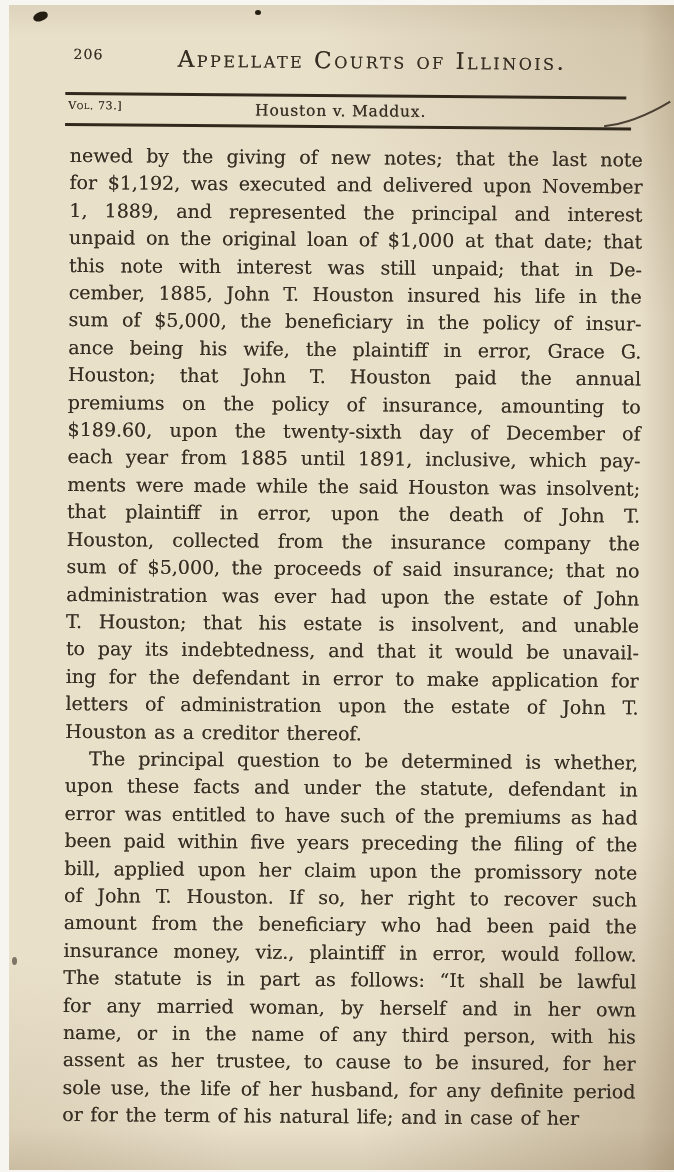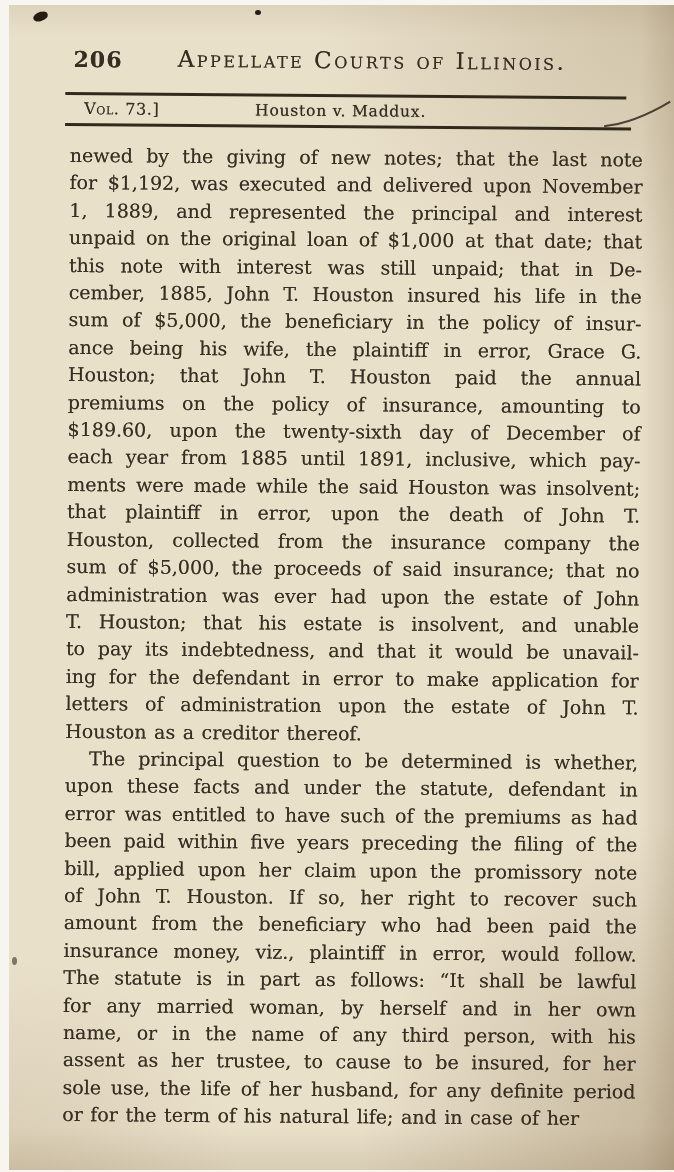--- a/index.html
+++ b/index.html
@@ -23,33 +23,33 @@
       linear-gradient(to bottom, rgba(120,98,64,0.10), rgba(120,98,64,0) 30px);
   }
   .content {
     position:absolute; inset:0;
     transform: rotate(0.45deg); transform-origin: 60px 0px;
     color: var(--ink, #362e23);
     text-shadow: 0 0 0.6px rgba(56,46,33,0.65);
   }
   .page-number {
     position:absolute; left:65px; top:41px;
-    font-size:22px; letter-spacing:1px;font-weight:bold;
+    font-size:14px; letter-spacing:1px;
   }
   .running-head {
     position:absolute; left:120px; right:58px; top:40px; text-align:center;
     font-variant:small-caps; font-size:23px; letter-spacing:2.5px;
   }
   .rule-1 {
     position:absolute; left:57px; top:87px; width:561px; height:3px;
     background: var(--rule, #32291d);
   }
   .vol-label {
-    position:absolute; left:76px; top:94px;
-    font-size:16px; font-variant:small-caps; letter-spacing:0.6px;
+    position:absolute; left:60px; top:94px;
+    font-size:11px; font-variant:small-caps; letter-spacing:0.6px;
   }
   .case-name {
     position:absolute; left:130px; right:130px; top:95px; text-align:center;
     font-size:15.5px; letter-spacing:0.8px;
     text-shadow: 0 0 0.7px rgba(56,46,33,0.8);
   }
   .rule-2 {
     position:absolute; left:57px; top:118px; width:566px; height:2.5px;
     background: var(--rule, #32291d);
   }

